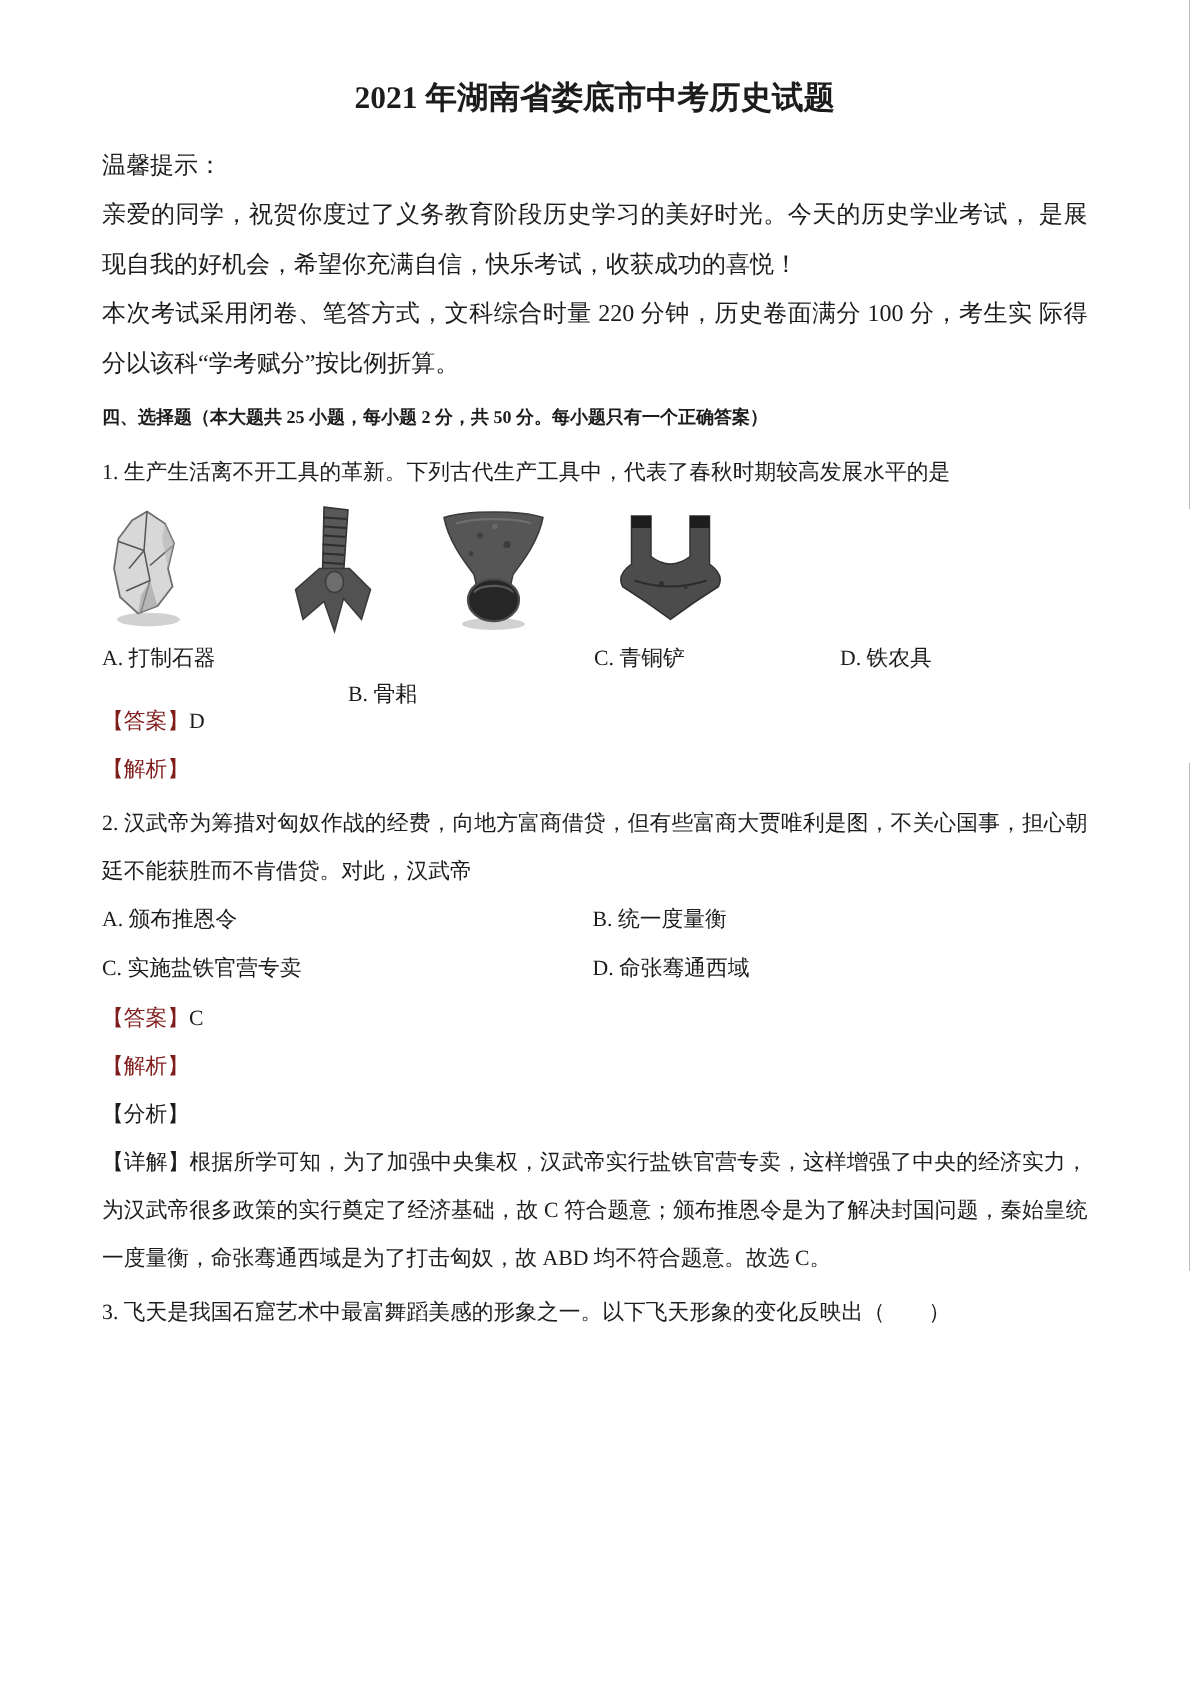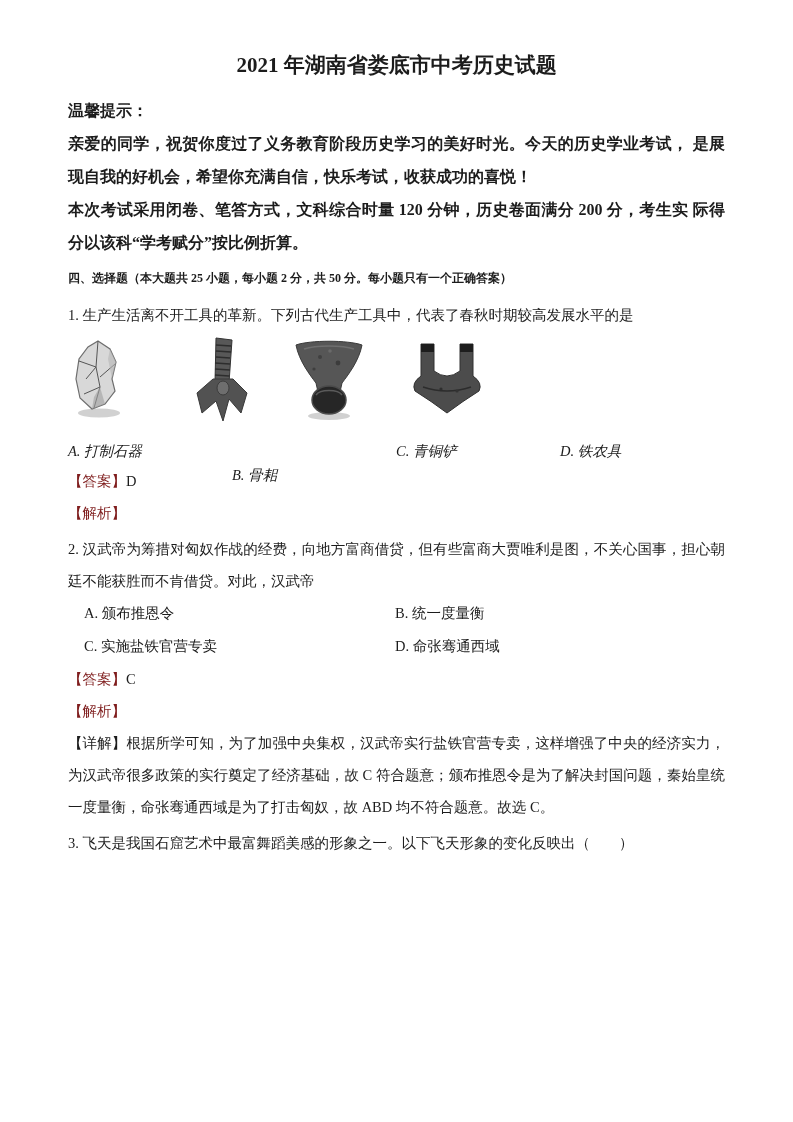--- a/index.html
+++ b/index.html
@@ -17,21 +17,21 @@
   p{margin:0;}
   .title{
     font-size:21px;
     font-weight:bold;
     text-align:center;
     line-height:30px;
     margin:0 0 14px 0;
   }
   .bold-para{
     font-size:16px;
-    font-weight:bold;
+    font-weight:normal;
     line-height:33px;
     text-align:justify;
   }
   .section-heading{
     font-size:12px;
     font-weight:bold;
     line-height:34px;
     margin-top:2px;
   }
   .body-para{
@@ -45,50 +45,50 @@
     height:86px;
     margin-top:6px;
   }
   .artifact{position:absolute;top:0;}
   .opt-row-q1{
     position:relative;
     height:32px;
     margin-bottom:10px;
     font-size:14.5px;
   }
-  .opt-row-q1 span{position:absolute;top:12px;line-height:32px;white-space:nowrap;font-style:italic;}
+  .opt-row-q1 span{position:absolute;top:0;line-height:32px;white-space:nowrap;}
   .opt-a{left:0;}
   .opt-b{left:164px;margin-top:24px;}
   .opt-c{left:328px;}
   .opt-d{left:492px;}
   .opt-grid-row{
     position:relative;
     height:33px;
     font-size:14.5px;
   }
   .opt-grid-row span{position:absolute;top:0;line-height:33px;white-space:nowrap;}
-  .opt-left{left:16px;}
+  .opt-left{left:0;}
   .opt-right{left:327px;}
   .tag-line{
     font-size:14.5px;
     line-height:32px;
   }
   .blue{color:#7f1d1d;}
   .detail{margin-bottom:0;}
 </style>
 </head>
 <body>
 
 <div class="page">
 
   <h1 class="title">2021 年湖南省娄底市中考历史试题</h1>
 
   <p class="bold-para">温馨提示：</p>
   <p class="bold-para">亲爱的同学，祝贺你度过了义务教育阶段历史学习的美好时光。今天的历史学业考试， 是展现自我的好机会，希望你充满自信，快乐考试，收获成功的喜悦！</p>
-  <p class="bold-para">本次考试采用闭卷、笔答方式，文科综合时量 120 分钟，历史卷面满分 200 分，考生实 际得分以该科“学考赋分”按比例折算。</p>
+  <p class="bold-para">本次考试采用闭卷、笔答方式，文科综合时量 220 分钟，历史卷面满分 100 分，考生实 际得分以该科“学考赋分”按比例折算。</p>
 
   <p class="section-heading">四、选择题（本大题共 25 小题，每小题 2 分，共 50 分。每小题只有一个正确答案）</p>
 
   <p class="body-para stem">1. 生产生活离不开工具的革新。下列古代生产工具中，代表了春秋时期较高发展水平的是</p>
 
   <div class="artifact-row">
 
     <svg class="artifact" style="left:2px;top:2px;" width="54" height="80" viewBox="0 0 54 80">
       <ellipse cx="29" cy="74" rx="21" ry="4.5" fill="#bdbdbd" opacity="0.7"></ellipse>
       <path d="M28,2 L40,10 L46,23 L42,40 L45,52 L35,65 L22,70 L10,59 L6,40 L9,20 L18,8 Z" fill="#d8d8d8" stroke="#6e6e6e" stroke-width="1.2"></path>
@@ -142,17 +142,18 @@
     <span class="opt-left">A. 颁布推恩令</span>
     <span class="opt-right">B. 统一度量衡</span>
   </div>
   <div class="opt-grid-row">
     <span class="opt-left">C. 实施盐铁官营专卖</span>
     <span class="opt-right">D. 命张骞通西域</span>
   </div>
 
   <p class="tag-line"><span class="blue">【答案】</span><span>C</span></p>
   <p class="tag-line"><span class="blue">【解析】</span></p>
+  <p class="tag-line"><span>【分析】</span></p>
   <p class="body-para detail">【详解】根据所学可知，为了加强中央集权，汉武帝实行盐铁官营专卖，这样增强了中央的经济实力，为汉武帝很多政策的实行奠定了经济基础，故 C 符合题意；颁布推恩令是为了解决封国问题，秦始皇统一度量衡，命张骞通西域是为了打击匈奴，故 ABD 均不符合题意。故选 C。</p>
 
   <p class="body-para stem">3. 飞天是我国石窟艺术中最富舞蹈美感的形象之一。以下飞天形象的变化反映出（　　）</p>
 
 </div>
 
 </body></html>

